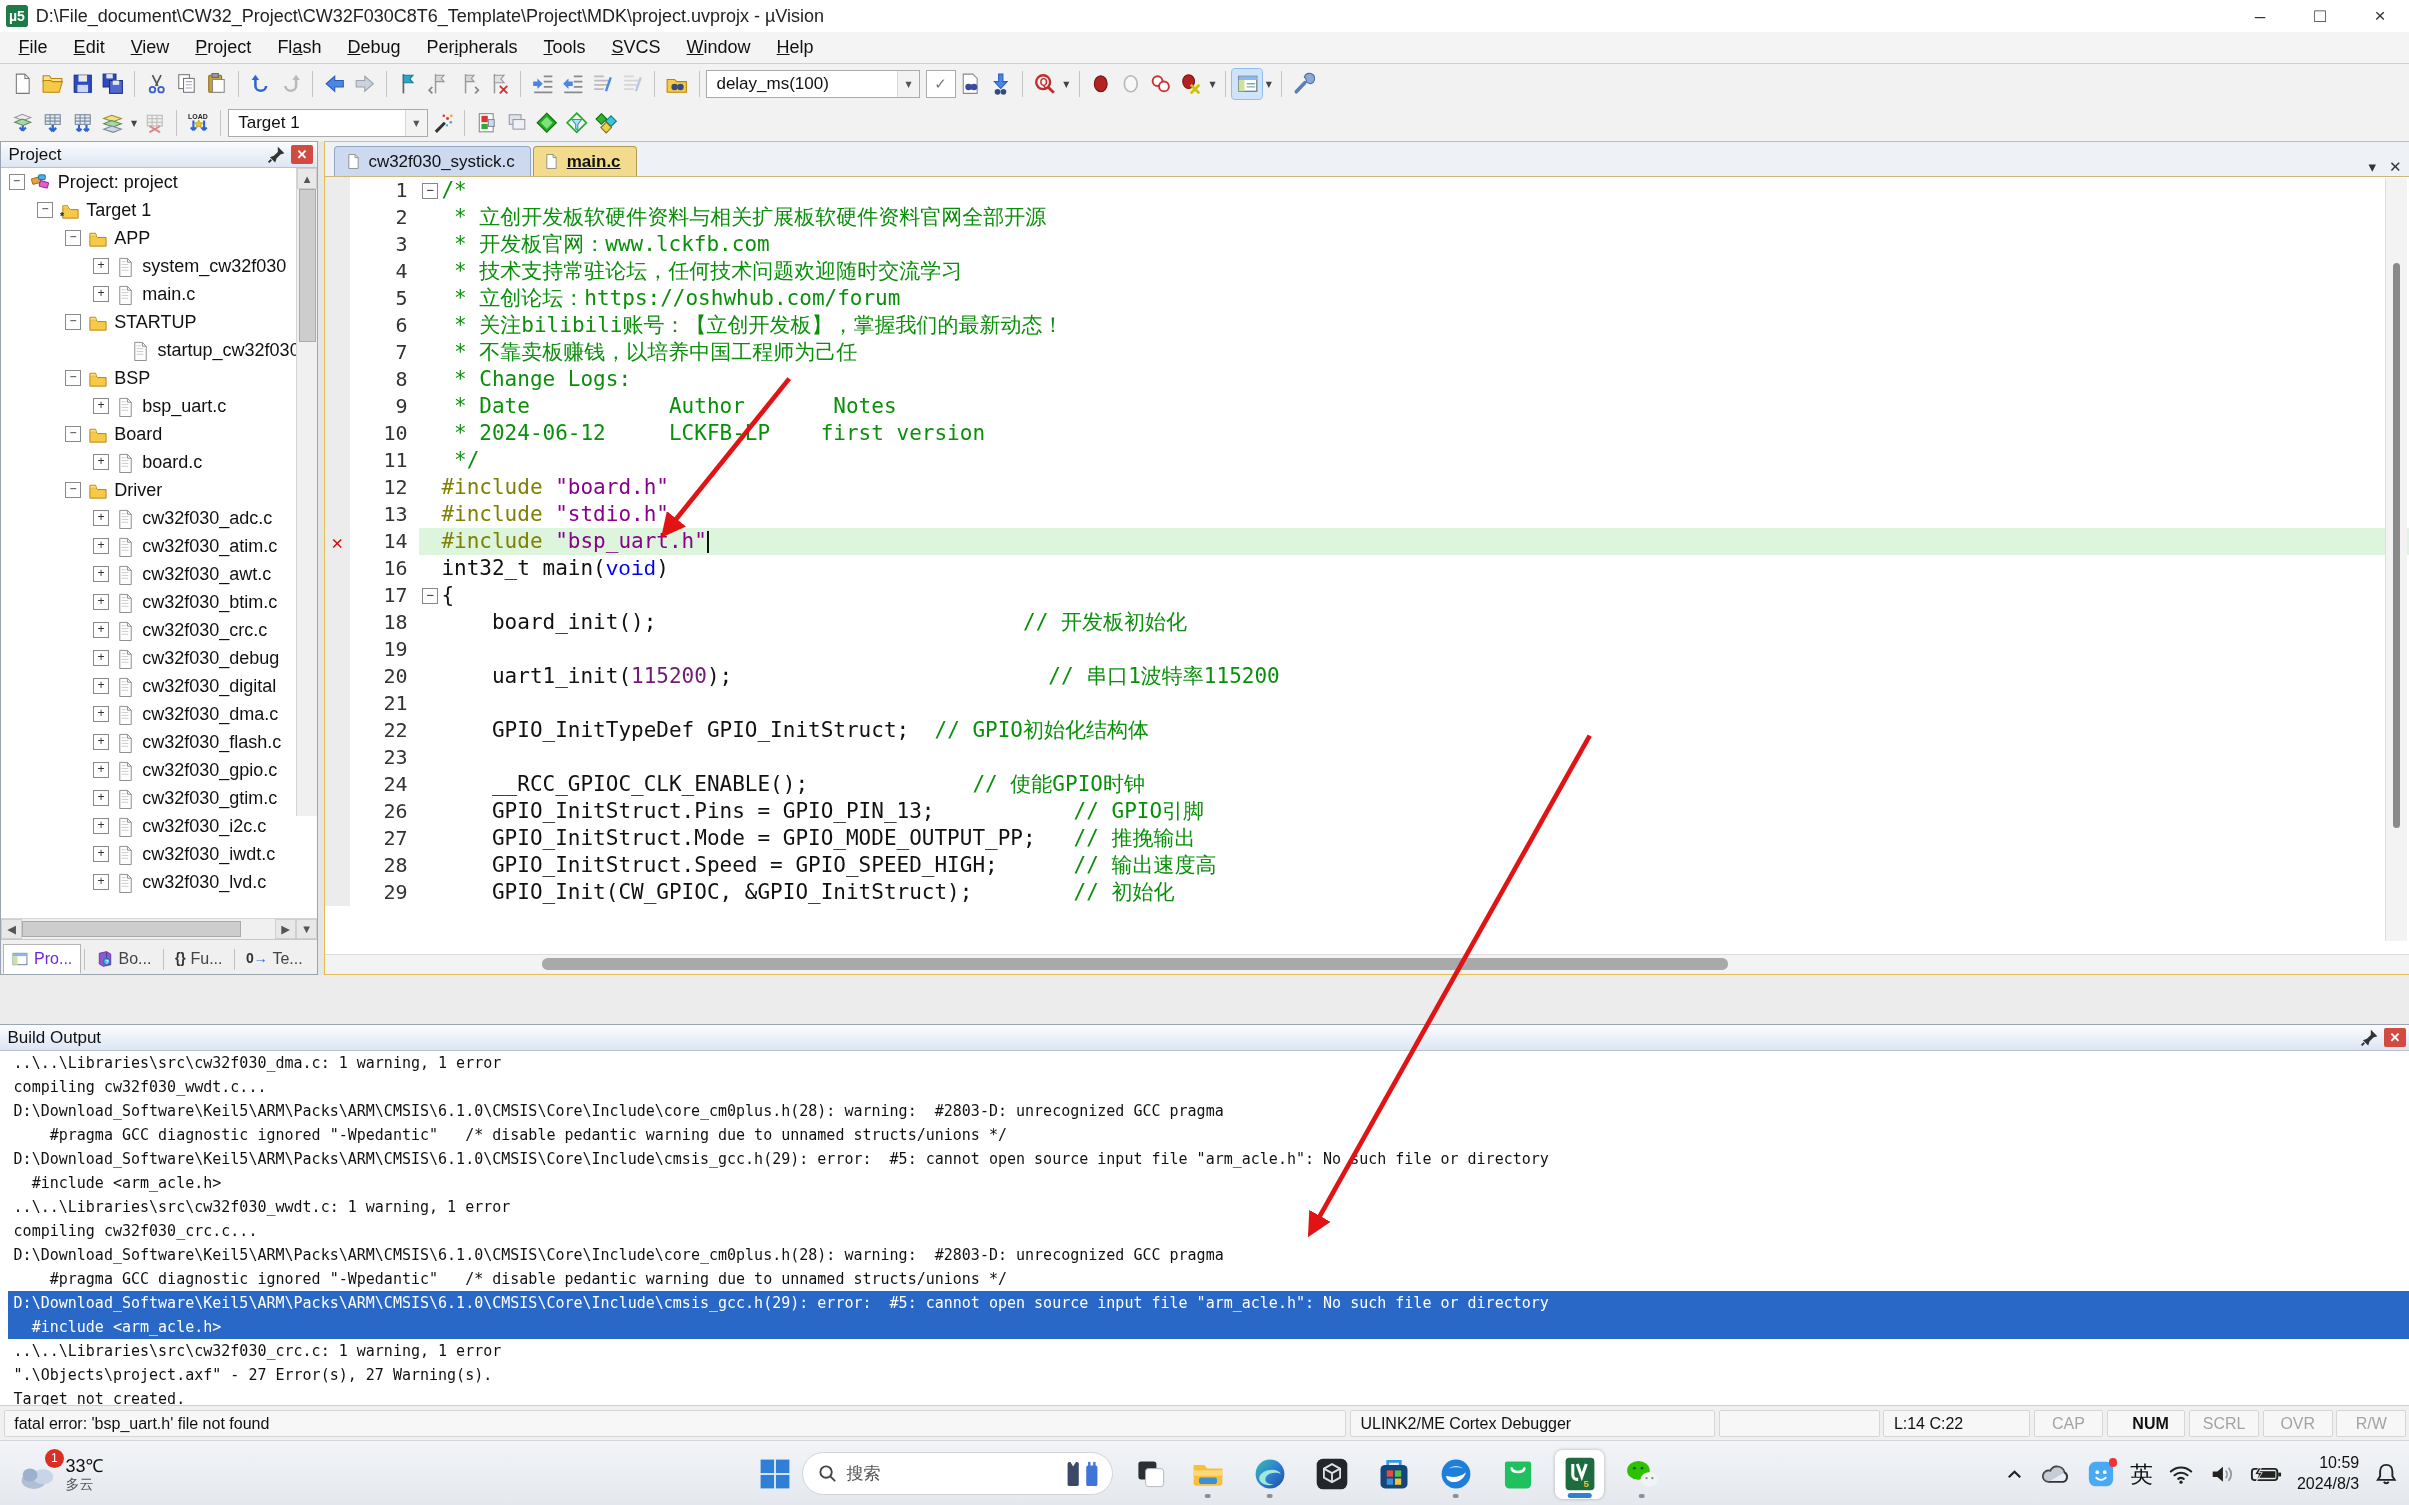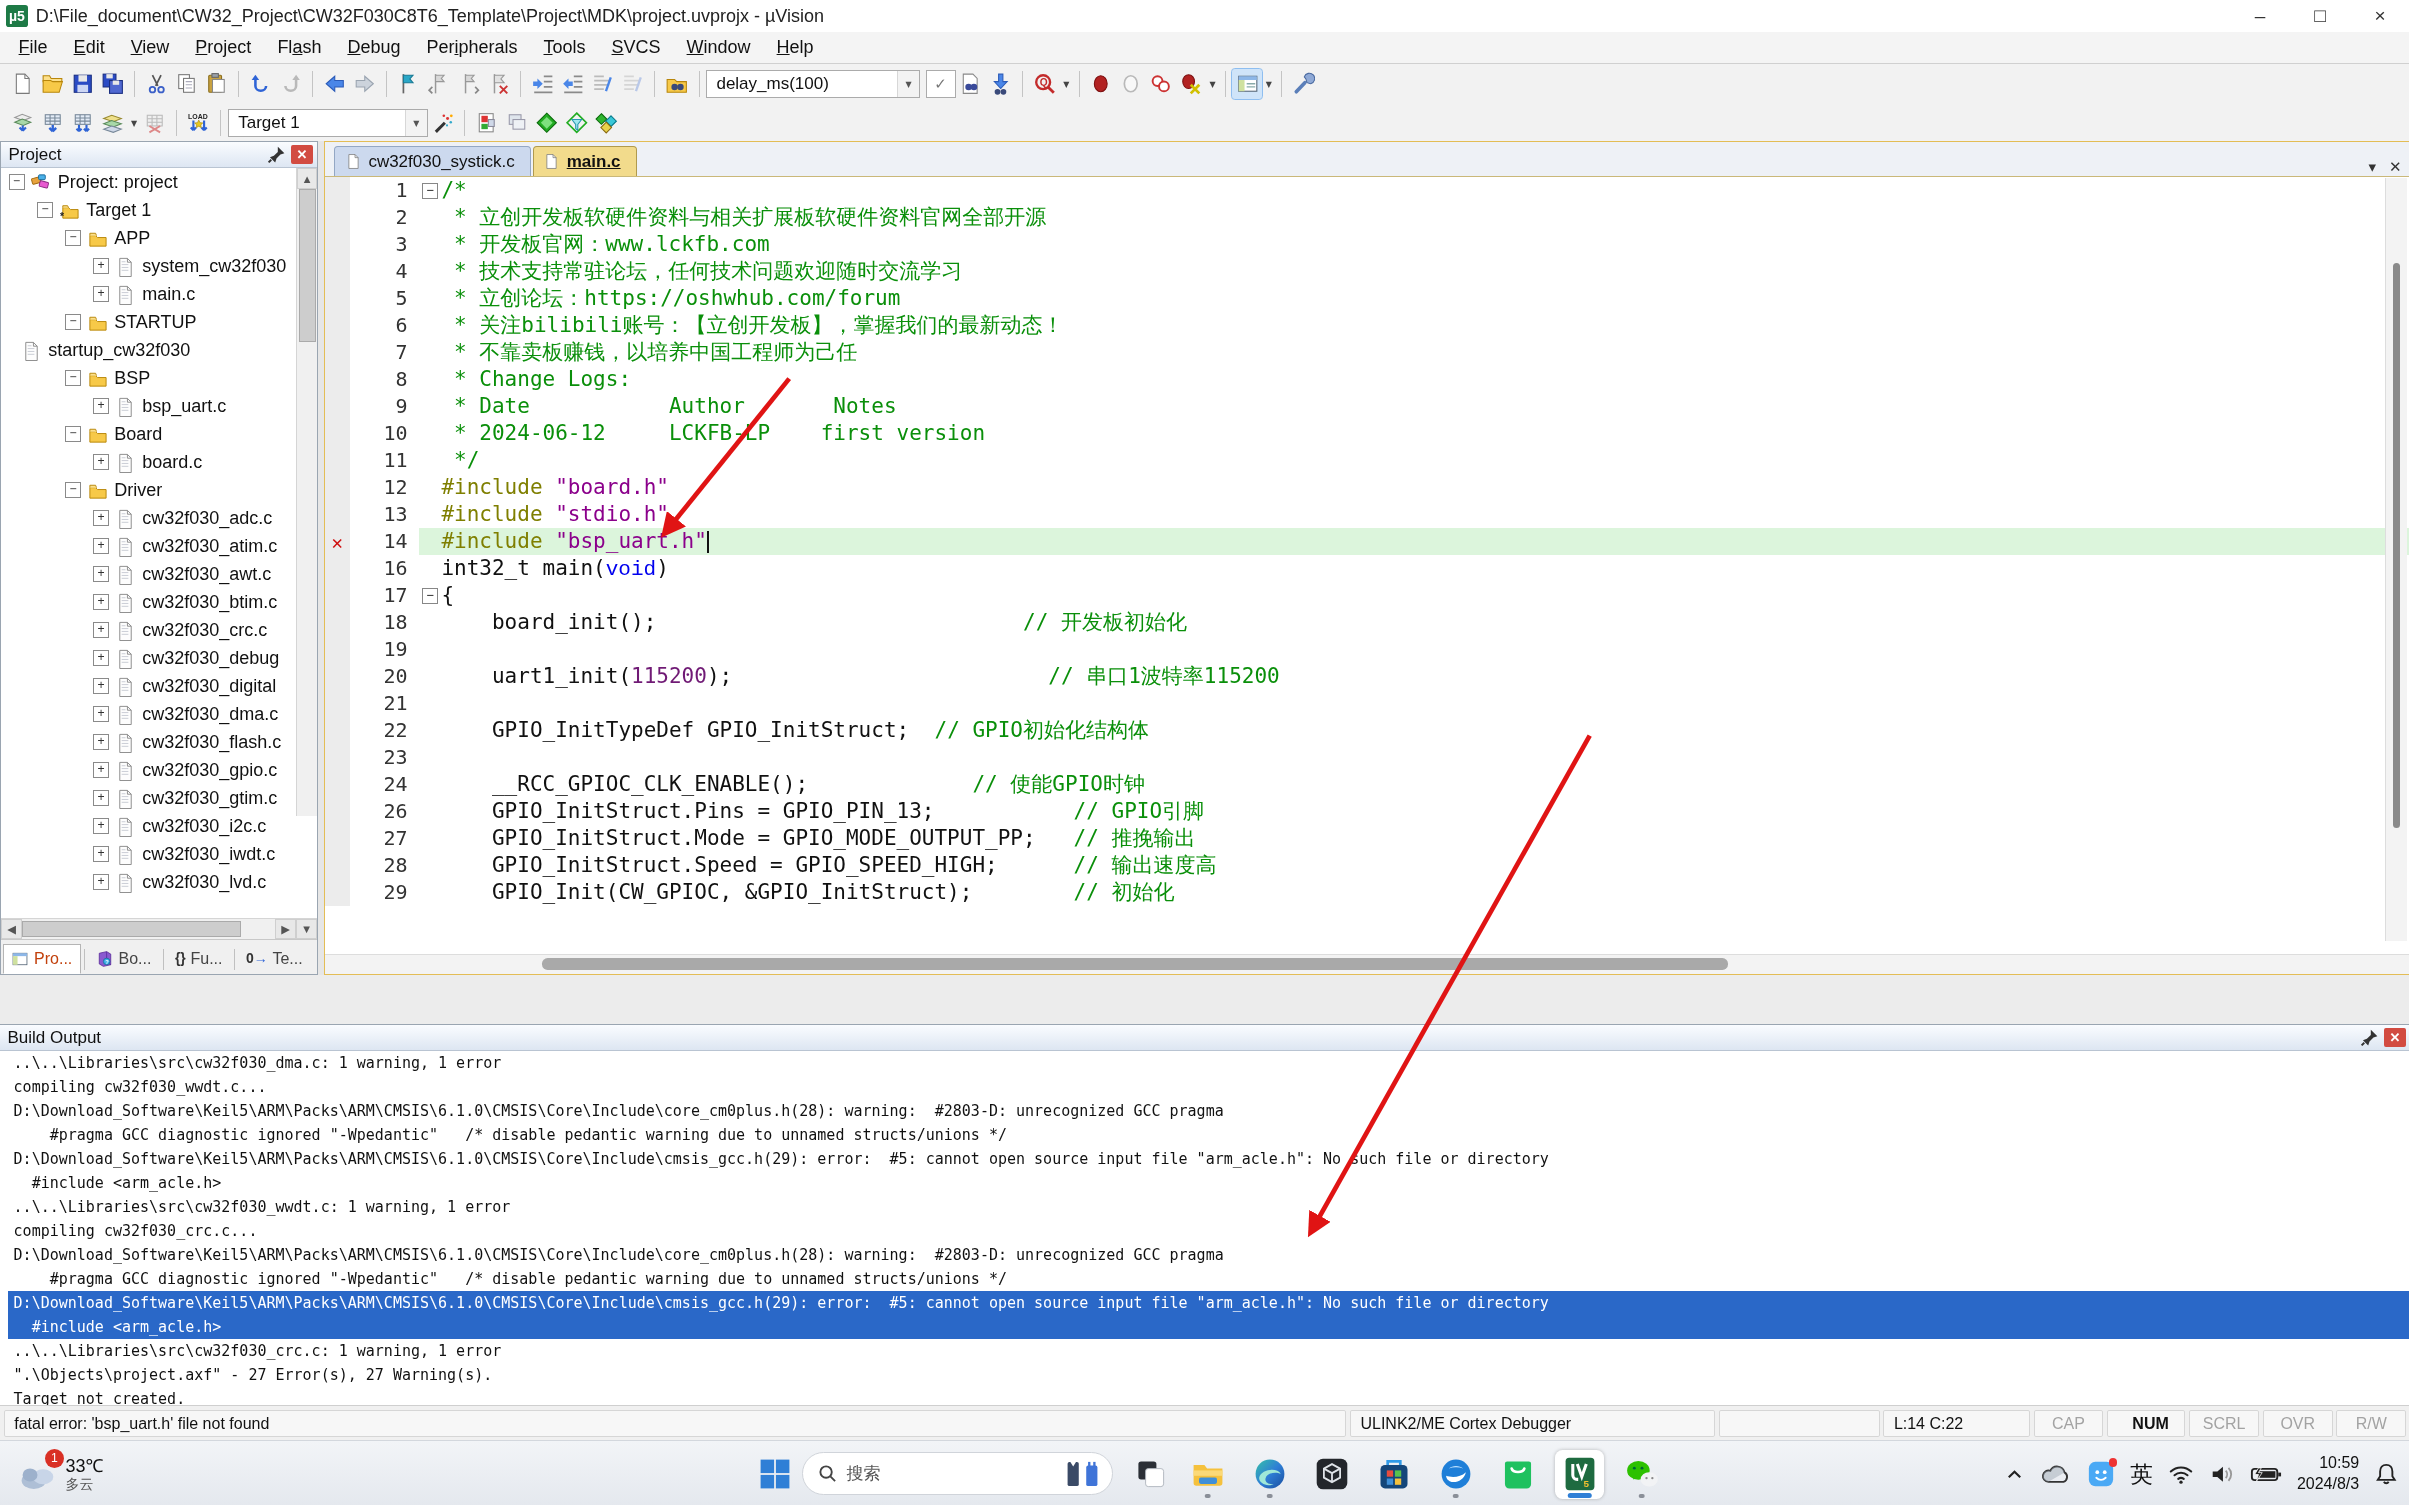--- a/index.html
+++ b/index.html
@@ -56,21 +56,21 @@
   .ticon{width:21px;height:21px;margin-right:6.6px;flex:none;}
   .ticon svg{width:21px;height:21px;}
   #tree-vscroll{position:absolute;right:0;top:0;width:20px;height:648px;background:#f0f0f0;border-left:0.9px solid #d5d5d5;}
   #tree-vscroll .arr{height:19px;display:flex;align-items:center;justify-content:center;font-size:11.3px;color:#555;background:#e8e8e8;border:0.9px solid #cfcfcf;}
   #tree-vscroll .thumb{position:absolute;left:1.9px;top:21px;width:15px;height:151px;background:#cdcdcd;border:0.9px solid #aaa;}
   #tree-hscroll{height:20px;background:#f0f0f0;border-top:0.9px solid #d5d5d5;display:flex;align-items:center;position:relative;}
   #tree-hscroll .arr{width:19px;height:18px;display:flex;align-items:center;justify-content:center;font-size:11.3px;color:#555;background:#e8e8e8;border:0.9px solid #cfcfcf;}
   #tree-hscroll .thumb{position:absolute;left:21px;width:217px;height:14px;top:1.9px;background:#cdcdcd;border:0.9px solid #aaa;}
   #panel-tabs{height:34px;background:#f0f0f0;border-top:0.9px solid #c8c8c8;display:flex;align-items:flex-end;padding-left:1.9px;}
   .ptab{height:28px;display:flex;align-items:center;padding:0 7.5px;font-size:16px;color:#444;border:0.9px solid transparent;}
-  .ptab.active{background:#fff;border:0.9px solid #b5b5b5;border-bottom:0.9px solid #fff;color:#c2410c;}
+  .ptab.active{background:#fff;border:0.9px solid #b5b5b5;border-bottom:0.9px solid #fff;color:#6d28d9;}
   .ptab svg,.ptab .gly{width:18px;height:18px;margin-right:4.7px;}
   .ptab .gly{font-size:14px;color:#333;width:auto;}
   .ptabsep{width:0.9px;height:21px;background:#c0c0c0;margin:0 2.8px 3.8px 2.8px;align-self:flex-end;}
   
   #editor{position:absolute;left:324px;top:0;width:2086px;height:834px;border:1.9px solid #e3bd55;
           box-sizing:border-box;background:#fff;display:flex;flex-direction:column;}
   #tabbar{height:34px;background:#eef1f6;border-bottom:0.9px solid #cab879;display:flex;align-items:flex-end;padding-left:9.4px;}
   .etab{height:29px;display:flex;align-items:center;padding:0 15px 0 9.4px;font-size:17px;margin-right:1.9px;
         border:0.9px solid #93a7c4;border-bottom:none;border-radius:3.8px 3.8px 0 0;background:#ccd9ee;}
   .etab svg{width:17px;height:17px;margin-right:6.6px;}
@@ -548,21 +548,21 @@
             <span class="tlabel">main.c</span>
           </div>
           <div class="trow" style="padding-left: 64px;">
             <span class="texp">−</span>
             <span class="ticon"><svg viewBox="0 0 22 22">
                 <path d="M3 8h6l2 2h9v9H3z" fill="#f7c948" stroke="#b8860b"></path>
                 <path d="M3 8V5.5h6l1 2.5" fill="#fde08a" stroke="#b8860b"></path>
               </svg></span>
             <span class="tlabel">STARTUP</span>
           </div>
-          <div class="trow" style="">
+          <div class="trow" style="padding-left: 92px; justify-content: center;">
             <span class="texp none"></span>
             <span class="ticon"><svg viewBox="0 0 22 22">
                 <path d="M5 2.5h8l4 4v15H5z" fill="#fdfdfd" stroke="#8a8a8a"></path>
                 <path d="M13 2.5v4h4" fill="none" stroke="#8a8a8a"></path>
                 <path d="M7 6h4M7 9h7M7 12h7M7 15h7" stroke="#c8ccd4" stroke-width="1"></path>
               </svg></span>
             <span class="tlabel">startup_cw32f030</span>
           </div>
           <div class="trow" style="padding-left: 64px;">
             <span class="texp">−</span>

